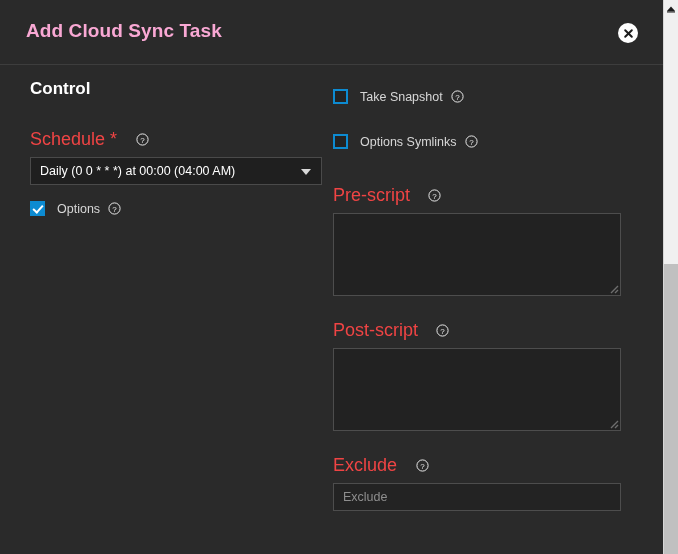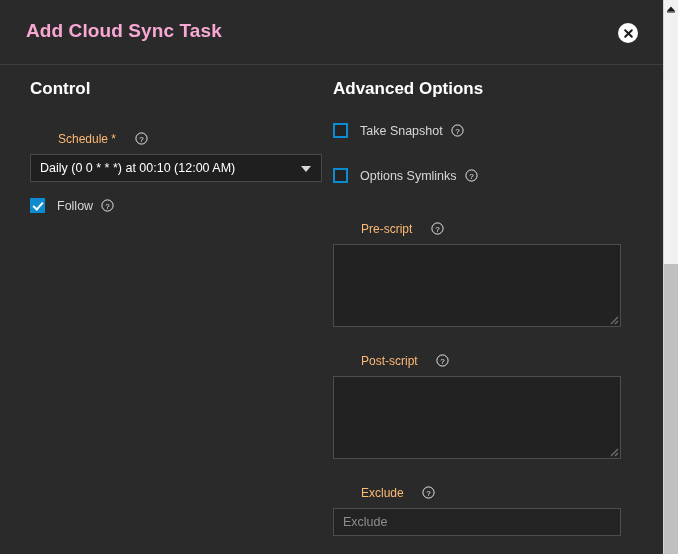--- a/index.html
+++ b/index.html
@@ -73,25 +73,24 @@
 
   .section-title {
     font-size: 17px;
     font-weight: bold;
     color: #ffffff;
     margin: 0;
     padding-top: 14px;
   }
 
   .field-label {
-    font-size: 12px;
-    color: #fdba74;
+    font-size: 18px;
+    color: #ef4444;
     display: inline-block;
     vertical-align: middle;
-    margin-left: 28px;
   }
 
   .help-icon {
     display: inline-block;
     vertical-align: middle;
     width: 13px;
     height: 13px;
     margin-left: 14px;
     cursor: pointer;
   }
@@ -270,43 +269,42 @@
 
         <div>
           <span class="field-label">Schedule *</span>
           <span class="help-icon">
             <svg width="13" height="13" viewBox="0 0 13 13">
               <circle cx="6.5" cy="6.5" r="5.6" fill="none" stroke="#e8e8e8" stroke-width="1"></circle>
               <text x="6.5" y="9.6" font-size="8" fill="#e8e8e8" text-anchor="middle" font-family="Liberation Sans, sans-serif">?</text>
             </svg>
           </span>
           <div class="select-wrap">
-            <div class="select-value">Daily (0 0 * * *) at 00:10 (12:00 AM)</div>
+            <div class="select-value">Daily (0 0 * * *) at 00:00 (04:00 AM)</div>
             <div class="select-arrow"></div>
           </div>
         </div>
 
         <div class="spacer-16"></div>
 
         <div class="checkbox-row">
           <div class="cb checked"></div>
-          <span class="cb-label">Follow</span>
+          <span class="cb-label">Options</span>
           <span class="help-icon">
             <svg width="13" height="13" viewBox="0 0 13 13">
               <circle cx="6.5" cy="6.5" r="5.6" fill="none" stroke="#e8e8e8" stroke-width="1"></circle>
               <text x="6.5" y="9.6" font-size="8" fill="#e8e8e8" text-anchor="middle" font-family="Liberation Sans, sans-serif">?</text>
             </svg>
           </span>
         </div>
 
       </div>
 
       <div class="col col-right">
 
-        <div class="section-title">Advanced Options</div>
 
         <div class="spacer-24"></div>
 
         <div class="checkbox-row">
           <div class="cb"></div>
           <span class="cb-label">Take Snapshot</span>
           <span class="help-icon">
             <svg width="13" height="13" viewBox="0 0 13 13">
               <circle cx="6.5" cy="6.5" r="5.6" fill="none" stroke="#e8e8e8" stroke-width="1"></circle>
               <text x="6.5" y="9.6" font-size="8" fill="#e8e8e8" text-anchor="middle" font-family="Liberation Sans, sans-serif">?</text>

